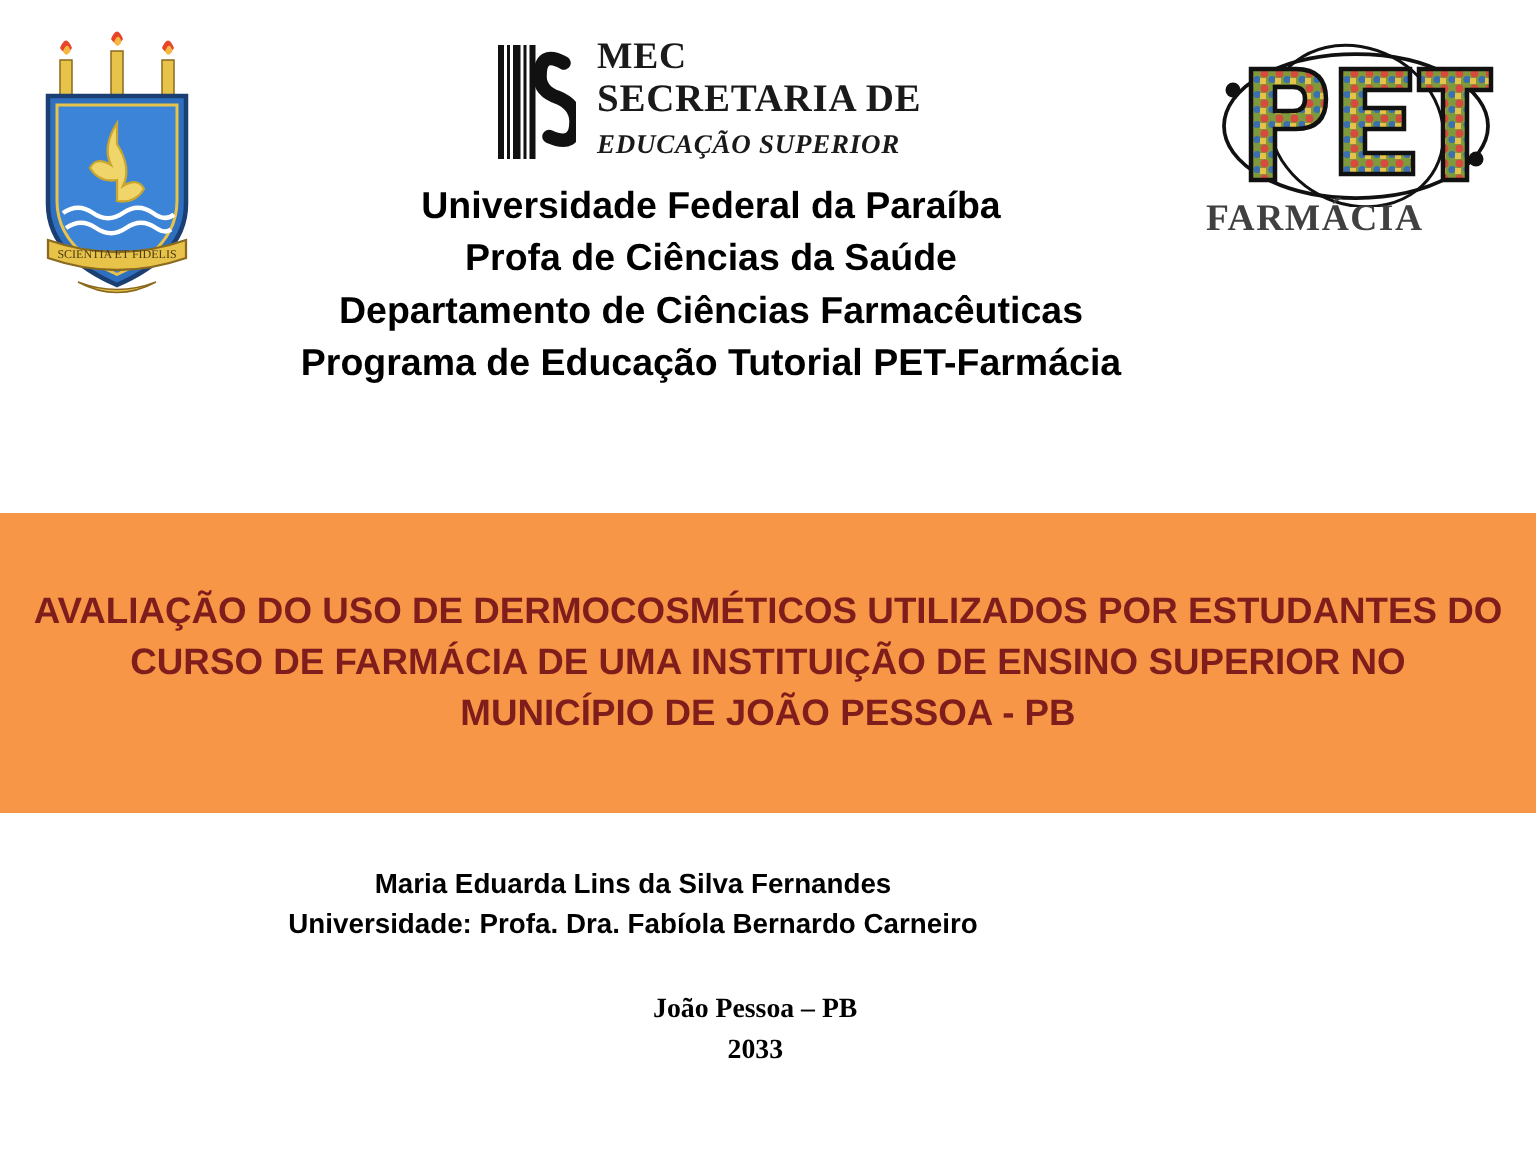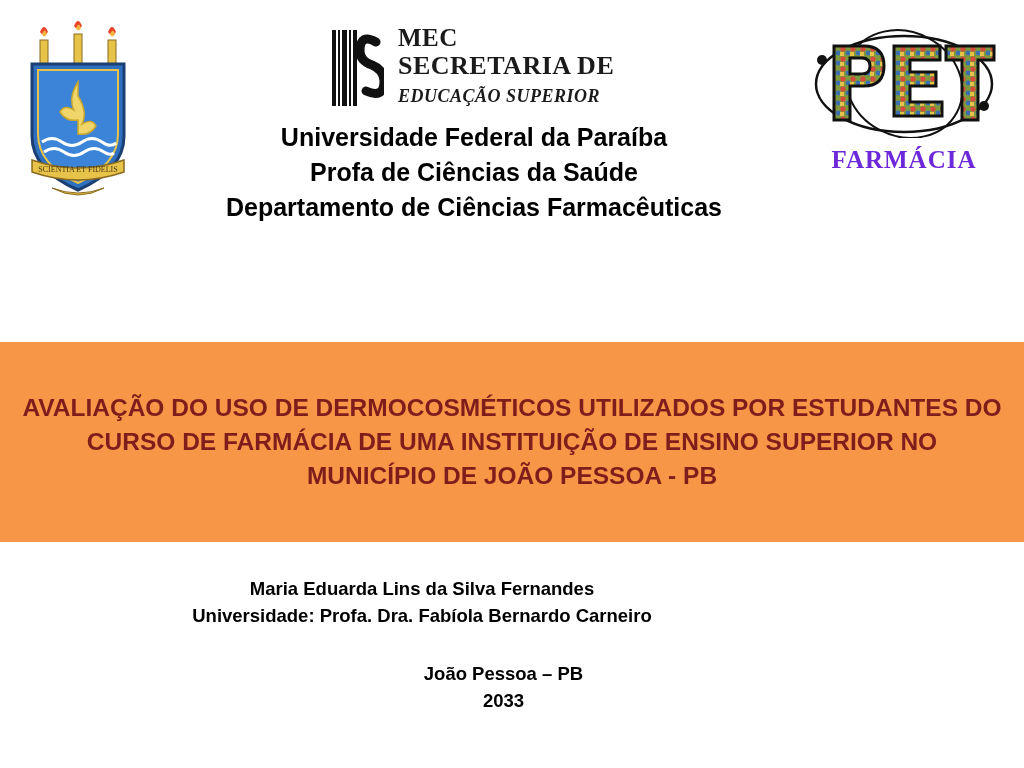--- a/index.html
+++ b/index.html
@@ -123,41 +123,41 @@
   .place-year {
     position: absolute;
     left: 0;
     top: 660px;
     width: 1007px;
     text-align: center;
     font-size: 18.5px;
     font-weight: bold;
     line-height: 27px;
     color: #000000;
+    font-family: Liberation Serif, serif;
   }
 
   
   .pet-letters {
     position: absolute;
     left: 6px;
     top: 8px;
     width: 188px;
     height: 112px;
   }
   .pet-caption {
     position: absolute;
     left: 0;
-    top: 128px;
+    top: 114px;
     width: 200px;
-    text-align: center;
     font-family: "Liberation Serif", serif;
     font-weight: bold;
     font-size: 25px;
     letter-spacing: 1px;
-    color: #6d28d9;
+    color: #404040;
   }
 </style>
 </head>
 <body>
 
 <div class="slide">
 
   <div class="header">
 
     <div class="logo-ufpb">
@@ -232,20 +232,21 @@
           <path d="M136 20 h48 v14 h-16 v60 h-16 v-60 h-16z"></path>
         </g>
       </svg>
       <div class="pet-caption">FARMÁCIA</div>
     </div>
 
     <div class="institution">
       <div>Universidade Federal da Paraíba</div>
       <div>Profa de Ciências da Saúde</div>
       <div>Departamento de Ciências Farmacêuticas</div>
+      <div>Programa de Educação Tutorial PET-Farmácia</div>
     </div>
   </div>
 
   <div class="title-bar">
     <div class="title-bar-inner">AVALIAÇÃO DO USO DE DERMOCOSMÉTICOS UTILIZADOS POR ESTUDANTES DO CURSO DE FARMÁCIA DE UMA INSTITUIÇÃO DE ENSINO SUPERIOR NO MUNICÍPIO DE JOÃO PESSOA - PB</div>
   </div>
 
   <div class="authors">
     <div>Maria Eduarda Lins da Silva Fernandes</div>
     <div>Universidade: Profa. Dra. Fabíola Bernardo Carneiro</div>

